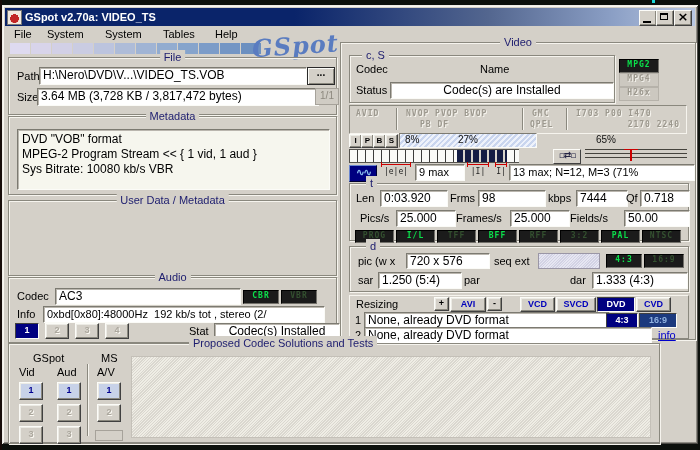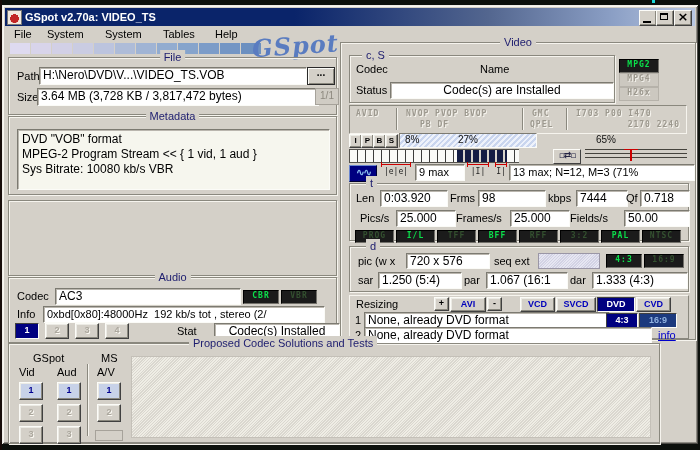--- a/index.html
+++ b/index.html
@@ -148,35 +148,36 @@
     <div class="grp" style="left:6px;top:111px;width:327px;height:77px">
       <div class="ttl ttl-c">Metadata</div>
       <div class="txtarea" style="left:8px;top:12px;width:303px;height:55px">
         <div>DVD "VOB" format</div>
         <div>MPEG-2 Program Stream &lt;&lt; { 1 vid, 1 aud }</div>
         <div>Sys Bitrate: 10080 kb/s VBR</div>
       </div>
     </div>
 
     <div class="grp" style="left:6px;top:195px;width:327px;height:74px">
+      <div class="ttl ttl-c">User Data / Metadata</div>
     </div>
 
     <div class="grp" style="left:6px;top:272px;width:327px;height:64px">
       <div class="ttl ttl-c">Audio</div>
       <div class="lbl" style="left:8px;top:12px">Codec</div>
       <div class="fld" style="left:46px;top:10px;width:178px;height:15px">AC3</div>
       <div class="led" style="left:234px;top:12px;width:34px;height:12px">CBR</div>
       <div class="led dim" style="left:272px;top:12px;width:34px;height:12px">VBR</div>
       <div class="lbl" style="left:8px;top:30px">Info</div>
       <div class="fld s11" style="left:34px;top:28px;width:274px;height:15px">0xbd[0x80]:48000Hz  192 kb/s tot , stereo (2/</div>
       <div class="btn sel" style="left:6px;top:45px;width:22px;height:14px;line-height:13px">1</div>
       <div class="btn dim" style="left:36px;top:45px;width:22px;height:14px;line-height:13px">2</div>
       <div class="btn dim" style="left:66px;top:45px;width:22px;height:14px;line-height:13px">3</div>
       <div class="btn dim" style="left:96px;top:45px;width:22px;height:14px;line-height:13px">4</div>
-      <div class="lbl" style="left:168px;top:47px">Stat</div>
+      <div class="lbl" style="left:180px;top:47px">Stat</div>
       <div class="fld ctr" style="left:205px;top:45px;width:118px;height:15px">Codec(s) Installed</div>
     </div>
 
     <div class="grp" style="left:338px;top:37px;width:354px;height:296px">
       <div class="ttl ttl-c">Video</div>
 
       <div class="grp" style="left:8px;top:12px;width:264px;height:46px">
         <div class="ttl" style="left:12px">c, S</div>
         <div class="lbl" style="left:6px;top:7px">Codec</div>
         <div class="lbl" style="left:130px;top:7px">Name</div>
@@ -253,21 +254,20 @@
         <div class="ttl" style="left:16px">d</div>
         <div class="lbl" style="left:8px;top:8px">pic (w x</div>
         <div class="fld" style="left:56px;top:6px;width:76px;height:14px">720 x 576</div>
         <div class="lbl" style="left:144px;top:8px">seq ext</div>
         <div class="seqfld" style="left:188px;top:6px;width:60px;height:14px"></div>
         <div class="led" style="left:256px;top:7px;width:34px;height:12px">4:3</div>
         <div class="led dim" style="left:294px;top:7px;width:38px;height:12px">16:9</div>
         <div class="lbl" style="left:8px;top:27px">sar</div>
         <div class="fld" style="left:28px;top:25px;width:76px;height:15px">1.250 (5:4)</div>
         <div class="lbl" style="left:114px;top:27px">par</div>
-        <div class="fld" style="left:136px;top:25px;width:74px;height:15px">1.067 (16:1</div>
         <div class="lbl" style="left:220px;top:27px">dar</div>
         <div class="fld" style="left:242px;top:25px;width:88px;height:15px">1.333 (4:3)</div>
       </div>
 
       <div class="panel" style="left:8px;top:252px;width:338px;height:42px;border-color:#f6f4ee #8a887e #8a887e #f6f4ee">
         <div class="lbl" style="left:6px;top:2px">Resizing</div>
         <div class="btn" style="left:84px;top:1px;width:13px;height:12px;line-height:11px">+</div>
         <div class="btn blue" style="left:100px;top:1px;width:34px;height:13px;line-height:12px">AVI</div>
         <div class="btn" style="left:137px;top:1px;width:13px;height:12px;line-height:11px">-</div>
         <div class="btn blue" style="left:170px;top:1px;width:33px;height:13px;line-height:12px">VCD</div>

